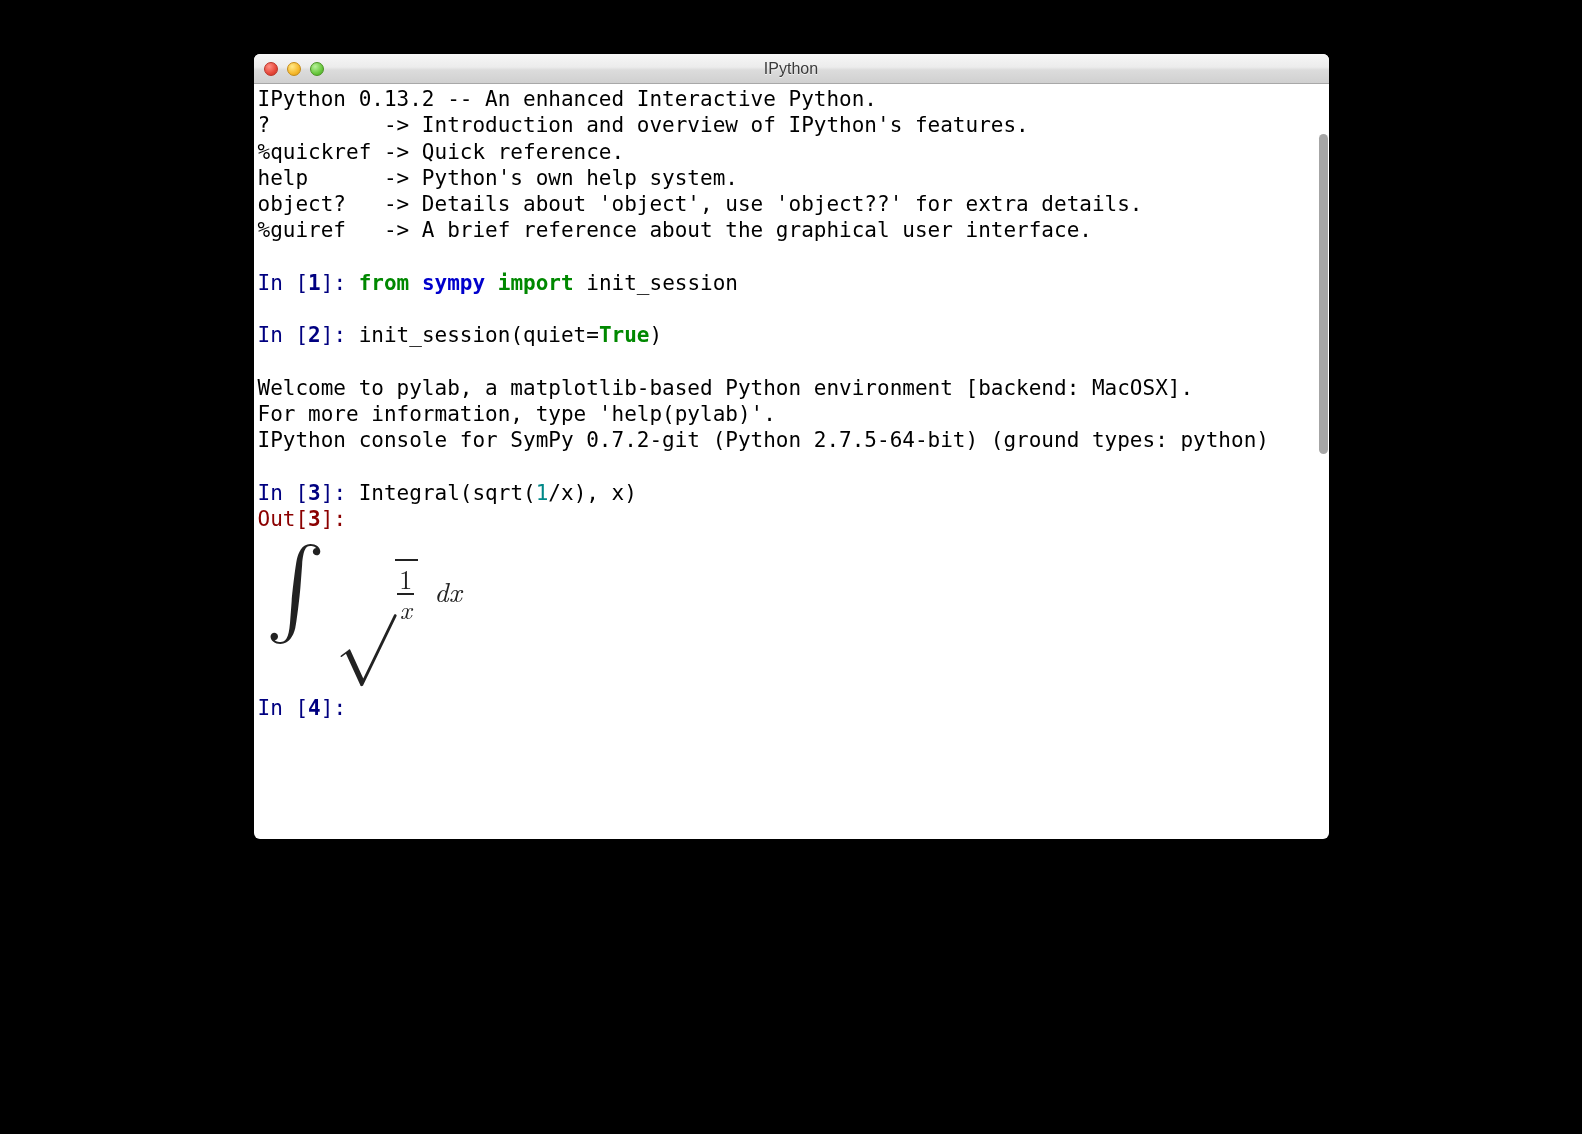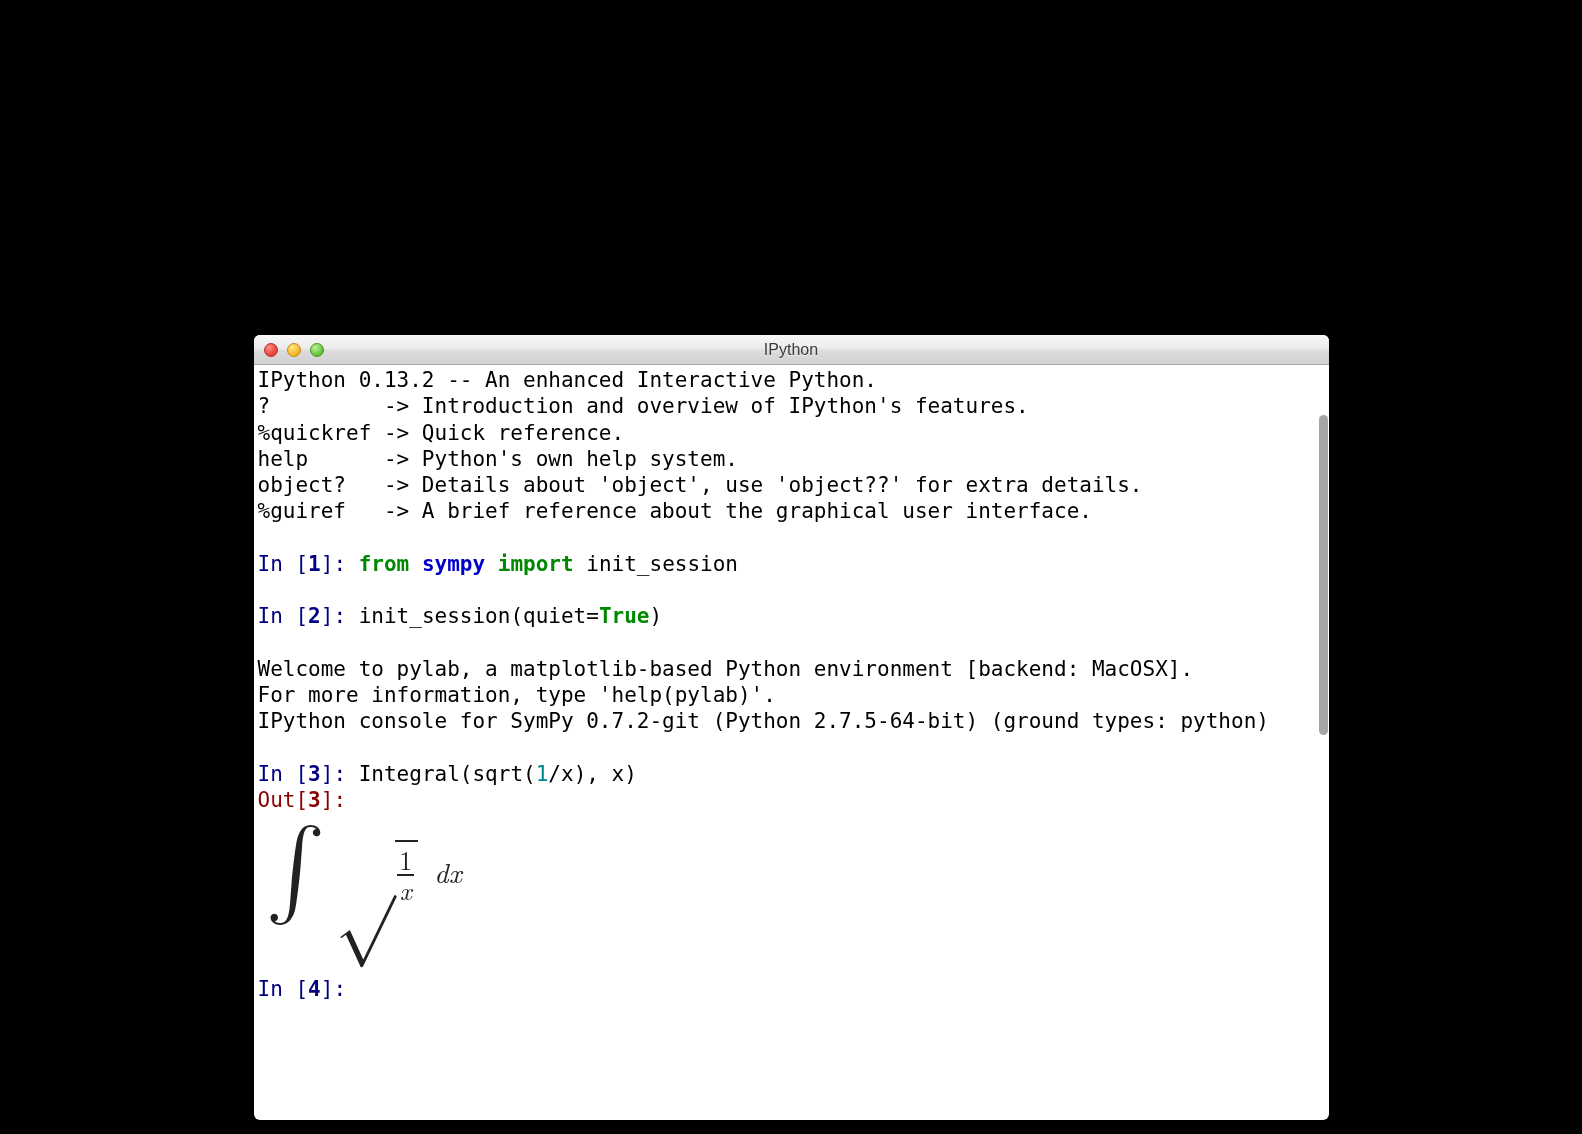--- a/index.html
+++ b/index.html
@@ -11,21 +11,21 @@
       align-items: center;
       justify-content: center;
       font-family: -apple-system, BlinkMacSystemFont, "Helvetica Neue", Arial, sans-serif;
     }
     .frame {
       width: 1285px;
       height: 1106px;
       background: #000;
       border-radius: 60px;
       display: flex;
-      align-items: flex-end;
+      align-items: flex-start;
       justify-content: center;
       padding-top: 40px;
     }
     .window {
       width: 1075px;
       height: 785px;
       background: #fff;
       border-radius: 6px;
       box-shadow: 0 20px 60px rgba(0,0,0,0.5), 0 0 0 1px rgba(0,0,0,0.2);
       overflow: hidden;

